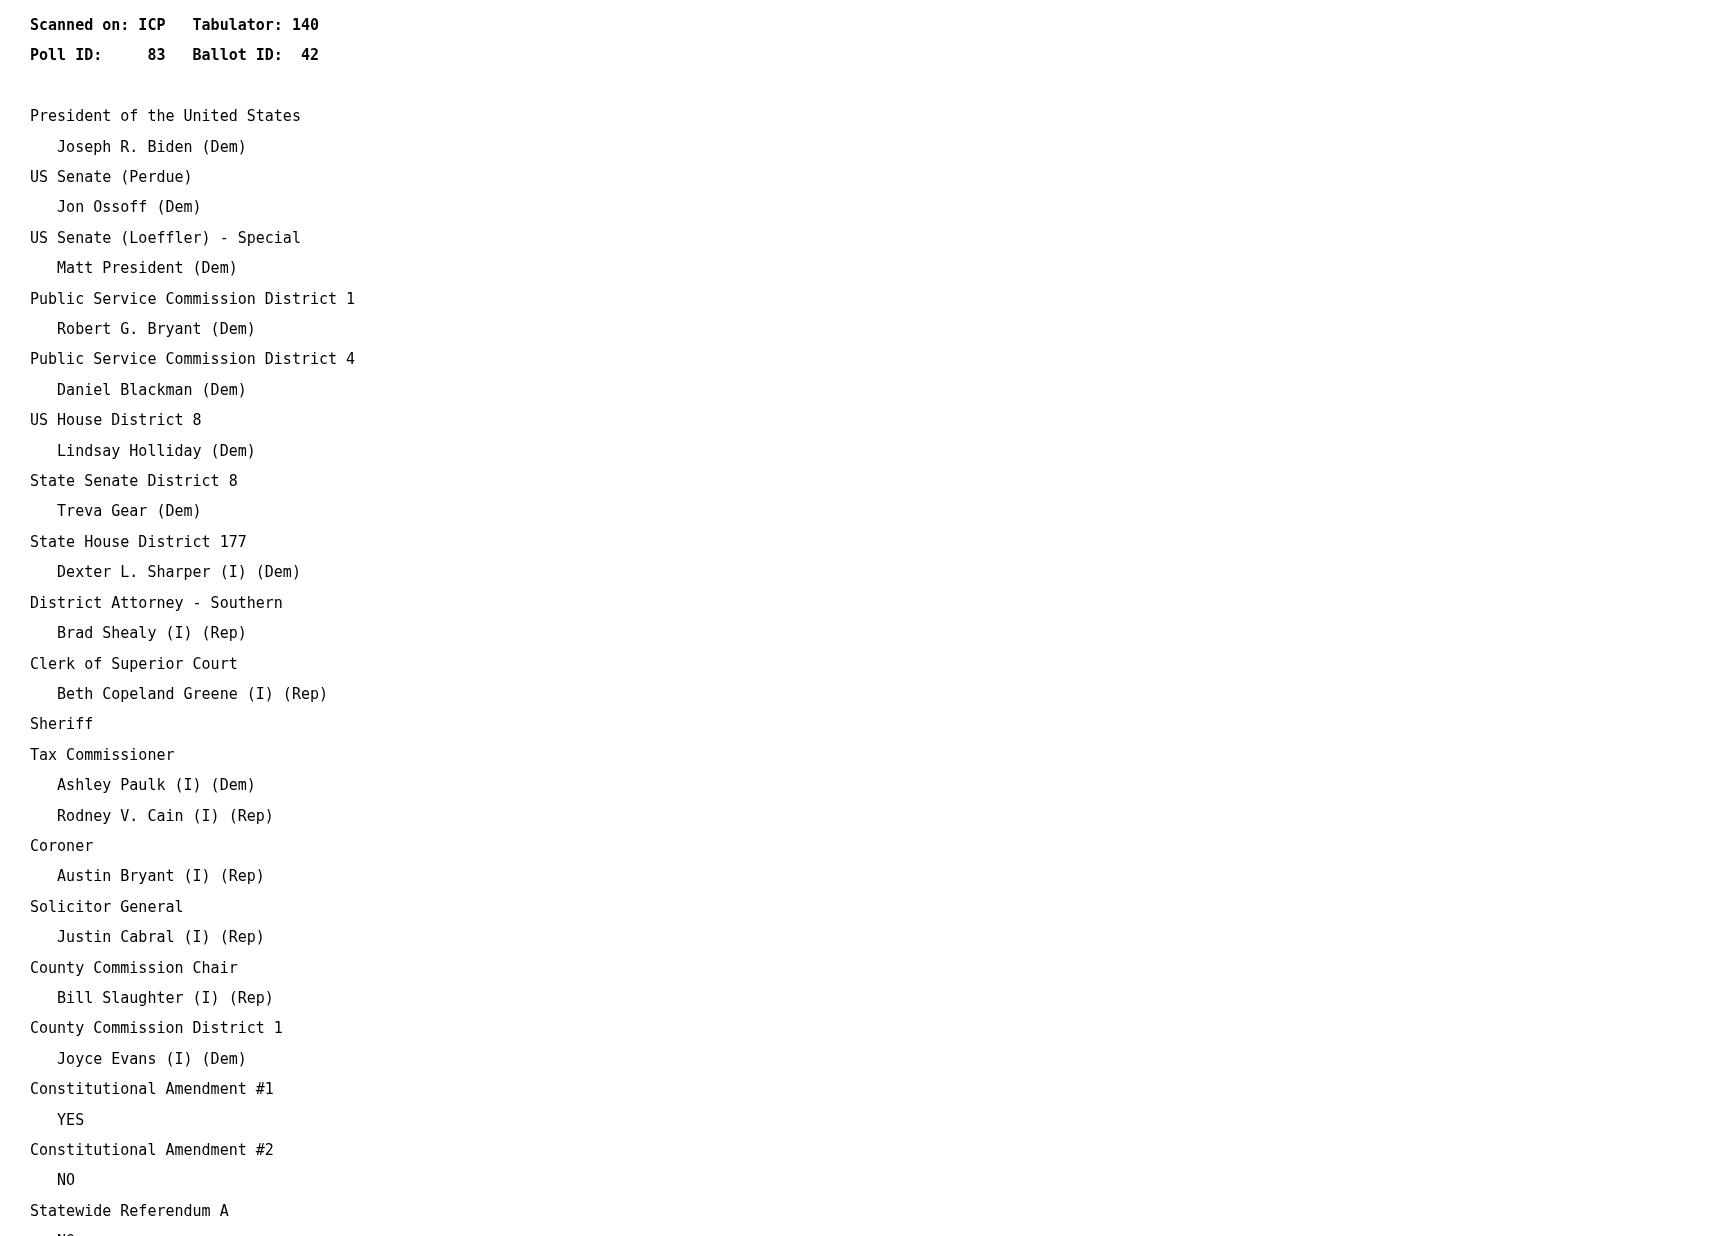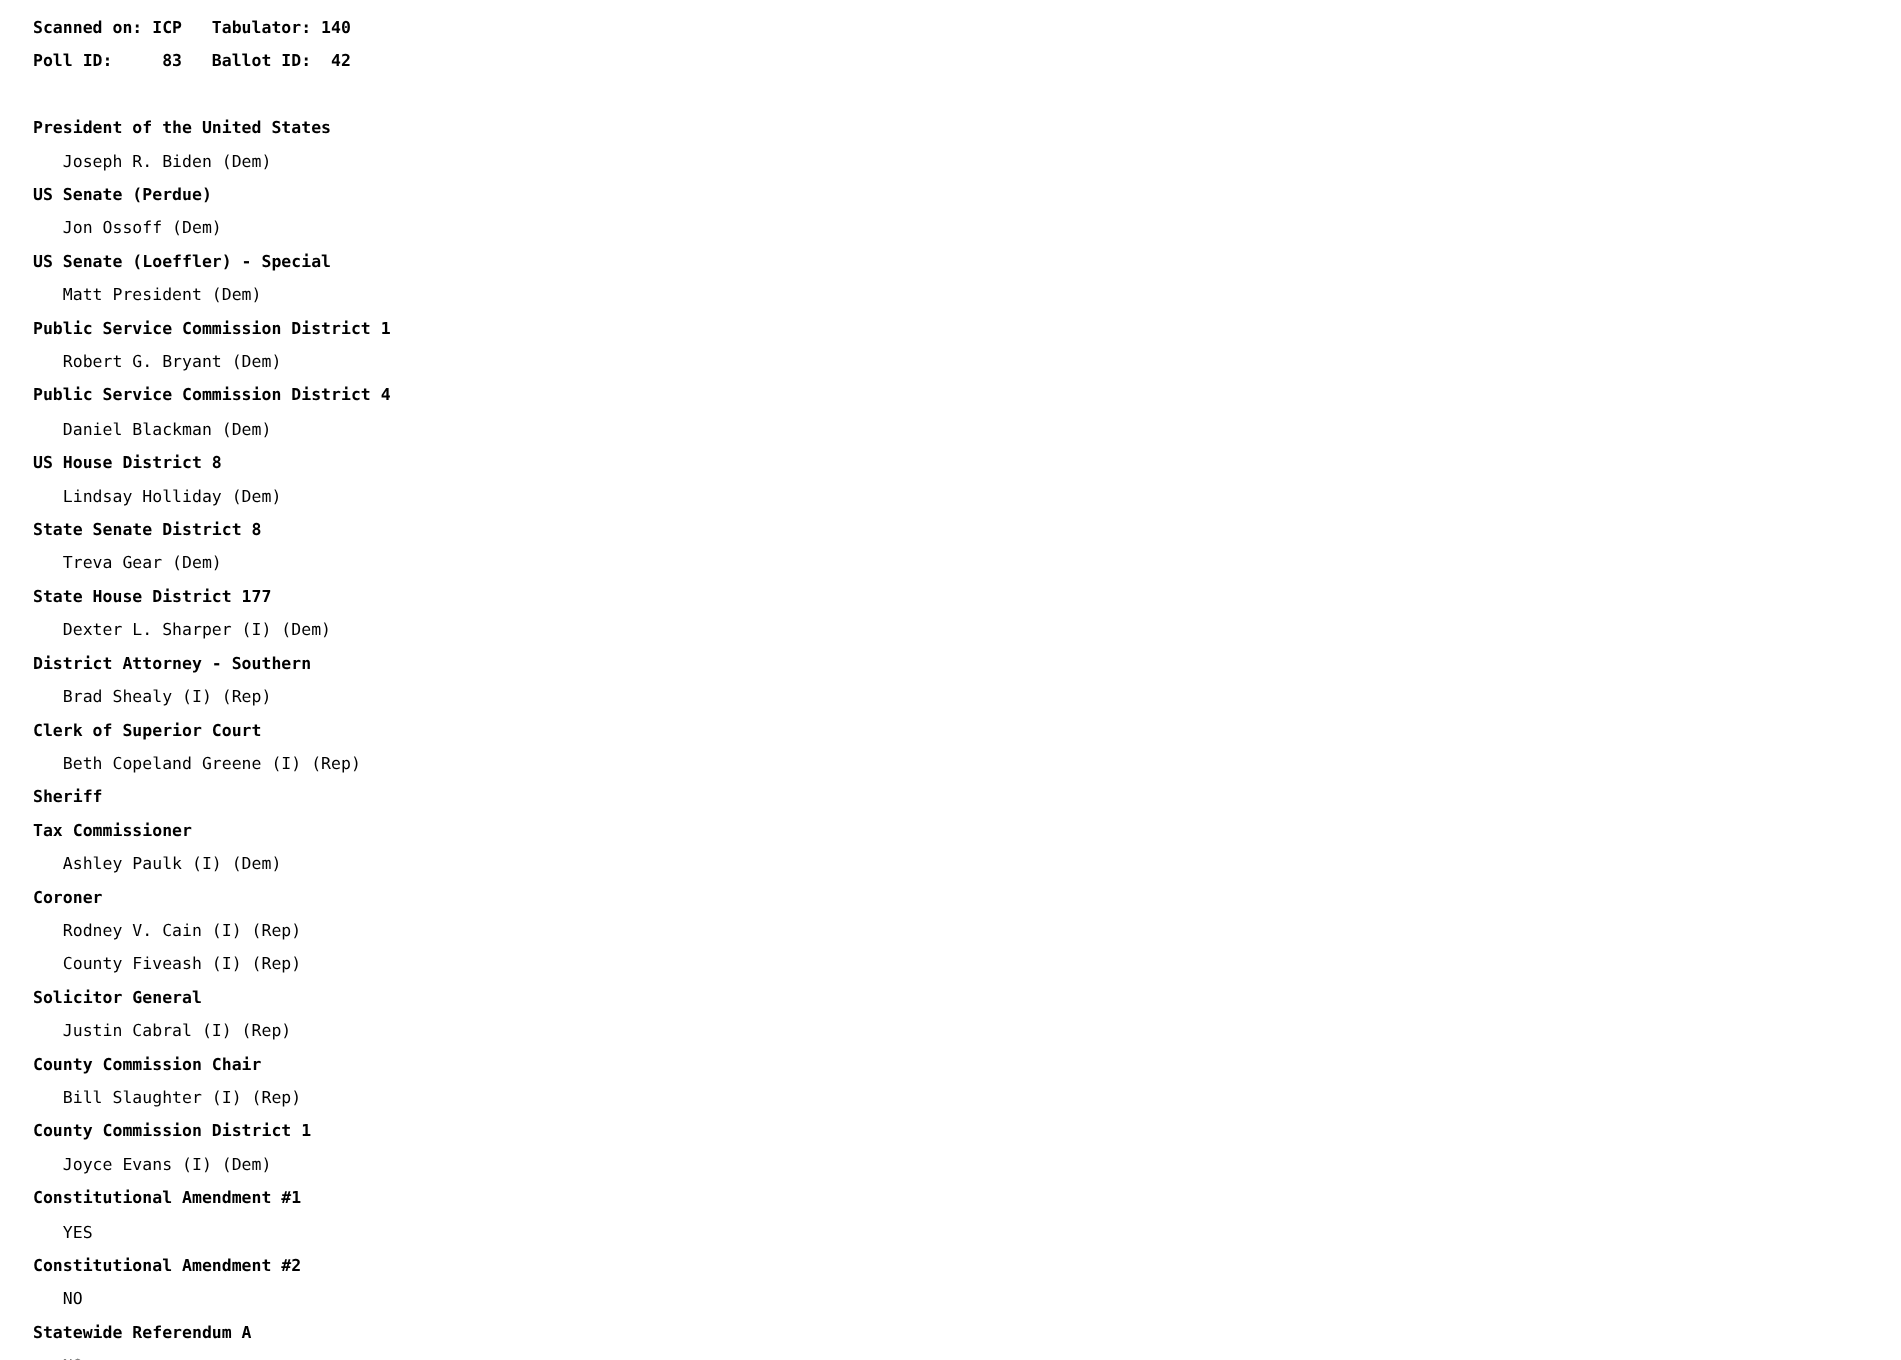--- a/index.html
+++ b/index.html
@@ -26,21 +26,21 @@
     letter-spacing: 0px;
     font-weight: 700;
   }
   .header-block {
     margin-bottom: 0;
   }
   .spacer {
     height: 30.4px;
   }
   .contest {
-    font-weight: 700;
+    font-weight: 400;
   }
   .choice {
     font-weight: 400;
   }
 </style>
 </head>
 <body>
 
 <div class="page">
 
@@ -80,24 +80,24 @@
     <div class="mono-line contest">District Attorney - Southern</div>
     <div class="mono-line choice">   Brad Shealy (I) (Rep)</div>
 
     <div class="mono-line contest">Clerk of Superior Court</div>
     <div class="mono-line choice">   Beth Copeland Greene (I) (Rep)</div>
 
     <div class="mono-line contest">Sheriff</div>
     <div class="mono-line contest">Tax Commissioner</div>
 
     <div class="mono-line choice">   Ashley Paulk (I) (Dem)</div>
+    <div class="mono-line choice">   Rodney V. Cain (I) (Rep)</div>
+
     <div class="mono-line contest">Coroner</div>
-
-    <div class="mono-line choice">   Rodney V. Cain (I) (Rep)</div>
-    <div class="mono-line choice">   County Fiveash (I) (Rep)</div>
+    <div class="mono-line choice">   Austin Bryant (I) (Rep)</div>
 
     <div class="mono-line contest">Solicitor General</div>
     <div class="mono-line choice">   Justin Cabral (I) (Rep)</div>
 
     <div class="mono-line contest">County Commission Chair</div>
     <div class="mono-line choice">   Bill Slaughter (I) (Rep)</div>
 
     <div class="mono-line contest">County Commission District 1</div>
     <div class="mono-line choice">   Joyce Evans (I) (Dem)</div>
 

